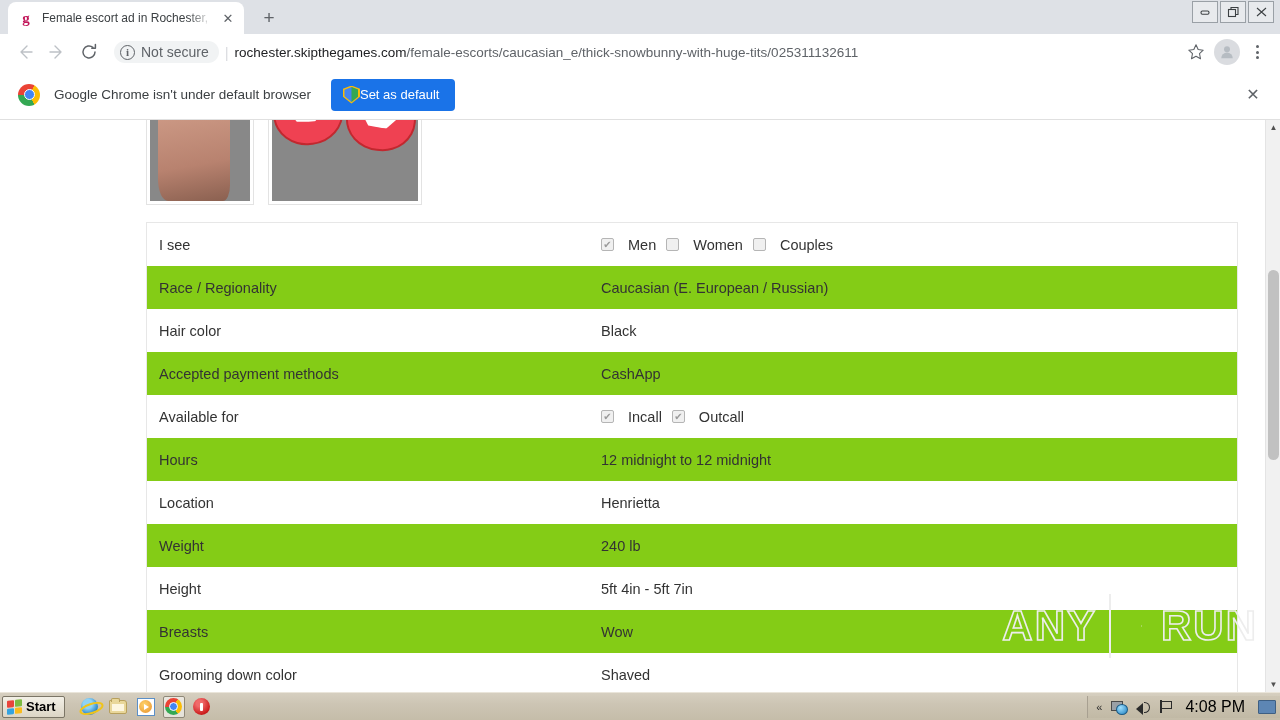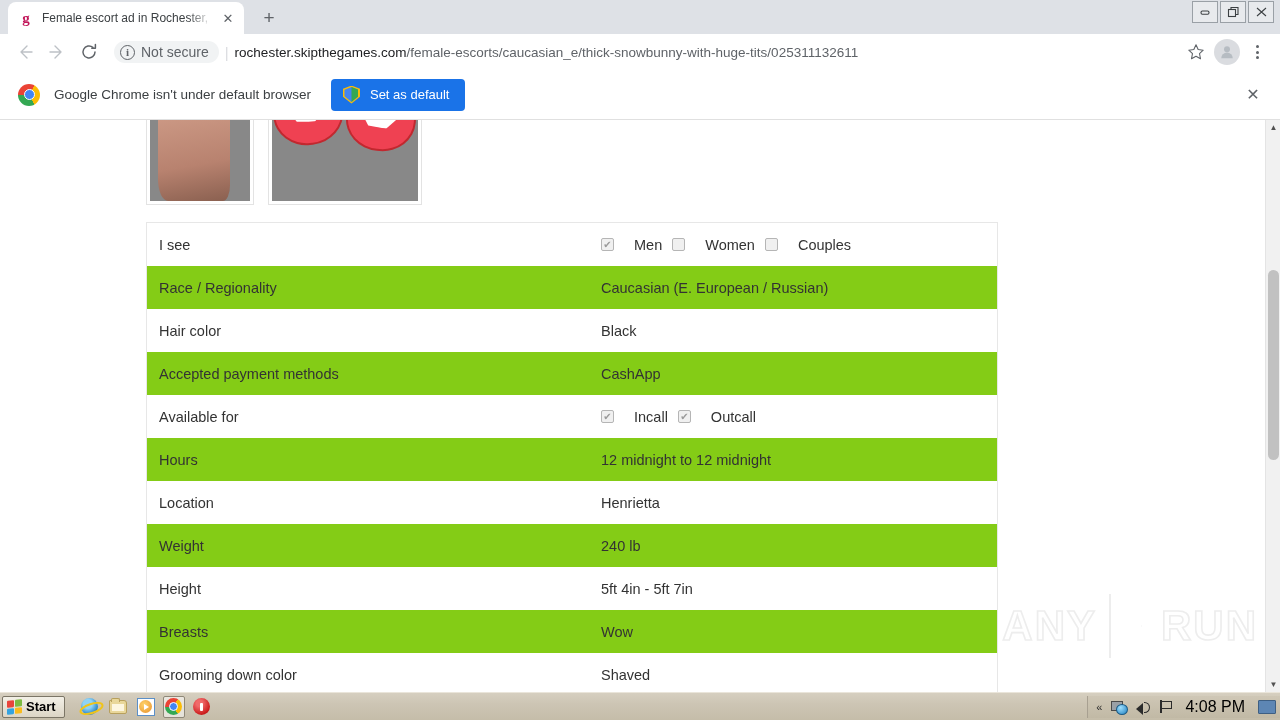--- a/index.html
+++ b/index.html
@@ -145,21 +145,21 @@
   .chrome-logo::after {
     content:""; width: 9px; height: 9px; border-radius:50%;
     background:#4285f4; border: 1.5px solid #fff;
   }
   .infobar-text { font-size: 13.5px; color: #3c4043; }
   .setdefault-btn {
     margin-left: 6px;
     background: #1a73e8; color: #fff;
     border-radius: 4px;
     height: 32px;
-    display: flex; align-items: center; gap: 10px;
+    display: flex; align-items: center; 
     padding: 0 16px 0 12px;
     font-size: 13px;
   }
   .shield-ico {
     width: 17px; height: 18px;
     background: #fbbc05;
     clip-path: polygon(50% 0, 100% 18%, 100% 62%, 50% 100%, 0 62%, 0 18%);
     position: relative;
   }
   .shield-ico::after {
@@ -232,41 +232,41 @@
     width: 62%; height: 36%;
     background: #ffffff;
     clip-path: polygon(0 28%, 22% 0, 72% 6%, 100% 34%, 66% 100%, 22% 92%);
   }
   .photo-b .lip.l { left: 1%; top: 22%; transform: rotate(-6deg); }
   .photo-b .lip.r { right: 1%; top: 26%; transform: rotate(5deg); }
 
   
   .details {
     position: absolute; left: 146px; top: 102px;
-    width: 852px;
+    width: 1092px;
     border: 1px solid #e7e7e7;
     background:#fff;
   }
   .drow {
     display: flex; align-items: center;
     height: 43px;
     padding: 0 0 0 12px;
   }
   .drow.alt { background: #84cc16; }
   .dlabel {
     width: 442px;
     font-size: 14.5px; color: #333;
   }
   .dvalue {
     flex: 1 1 auto;
     font-size: 14.5px; color: #333;
     display: flex; align-items: center;
   }
   .cbgroup { display: flex; align-items: center; gap: 0; }
-  .cbitem { display: flex; align-items: center; gap: 20px; margin-right: 10px; }
+  .cbitem { display: flex; align-items: center; gap: 14px; margin-right: 10px; }
   .cbox {
     width: 13px; height: 13px;
     border: 1px solid #b5b5b5;
     background: #f0f0f0;
     border-radius: 2px;
     display: flex; align-items: center; justify-content: center;
     font-size: 11px; color: #8a8a8a; line-height: 1;
   }
   .cbox.on::after { content: "\2714"; font-size: 10px; color: #9a9a9a; }
 

